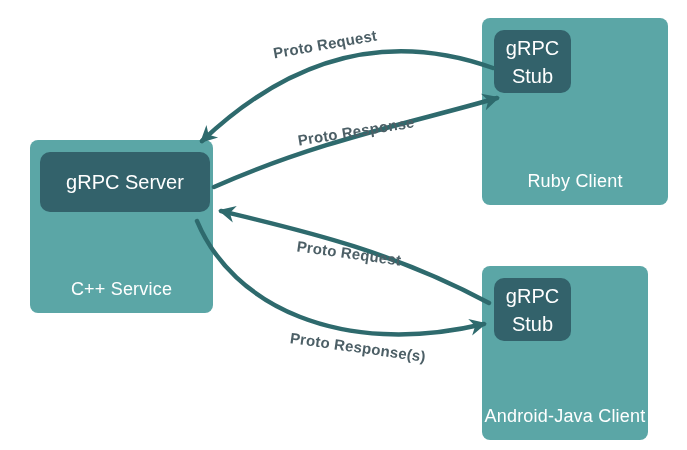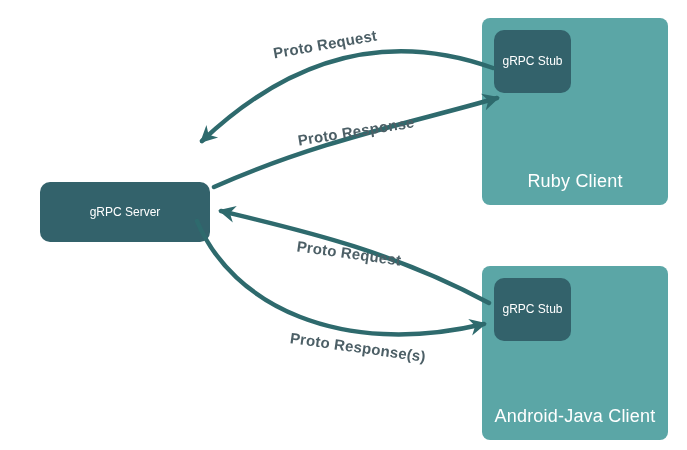--- a/index.html
+++ b/index.html
@@ -19,21 +19,21 @@
   }
   .inner-box {
     position: absolute;
     background: #33626B;
     border-radius: 10px;
     color: #ffffff;
     display: flex;
     align-items: center;
     justify-content: center;
     text-align: center;
-    font-size: 12px;
+    font-size: 20px;
     line-height: 1.4;
     z-index: 2;
     padding: 2px 6px;
     box-sizing: border-box;
   }
   .outer-label {
     position: absolute;
     left: 0;
     right: 0;
     bottom: 13px;
@@ -56,31 +56,34 @@
     font-size: 15px;
     font-weight: 600;
     white-space: nowrap;
     transform: translate(-50%, -50%) rotate(var(--r, 0deg));
     z-index: 6;
     letter-spacing: 0.2px;
   }
 
   
   .box-service { left: 30px;  top: 140px; width: 183px; height: 173px; }
-  .box-server  { left: 40px;  top: 152px; width: 170px; height: 60px; margin-top: 30px; }
+  .box-server  { left: 40px;  top: 152px; width: 170px; height: 60px; }
   .box-ruby    { left: 482px; top: 18px;  width: 186px; height: 187px; }
   .box-ruby-stub    { left: 494px; top: 30px;  width: 77px; height: 63px; }
-  .box-android { left: 482px; top: 266px; width: 186px; height: 174px; }
+  .box-android { left: 482px; top: 266px; width: 166px; height: 174px; }
   .box-android-stub { left: 494px; top: 278px; width: 77px; height: 63px; }
 </style>
 </head>
 <body>
 
 <div class="canvas">
 
+  <div class="outer-box box-service">
+    <div class="outer-label">C++ Service</div>
+  </div>
   <div class="inner-box box-server">
     <span>gRPC Server</span>
   </div>
 
   <div class="outer-box box-ruby">
     <div class="outer-label">Ruby Client</div>
   </div>
   <div class="inner-box box-ruby-stub">
     <span>gRPC Stub</span>
   </div>

